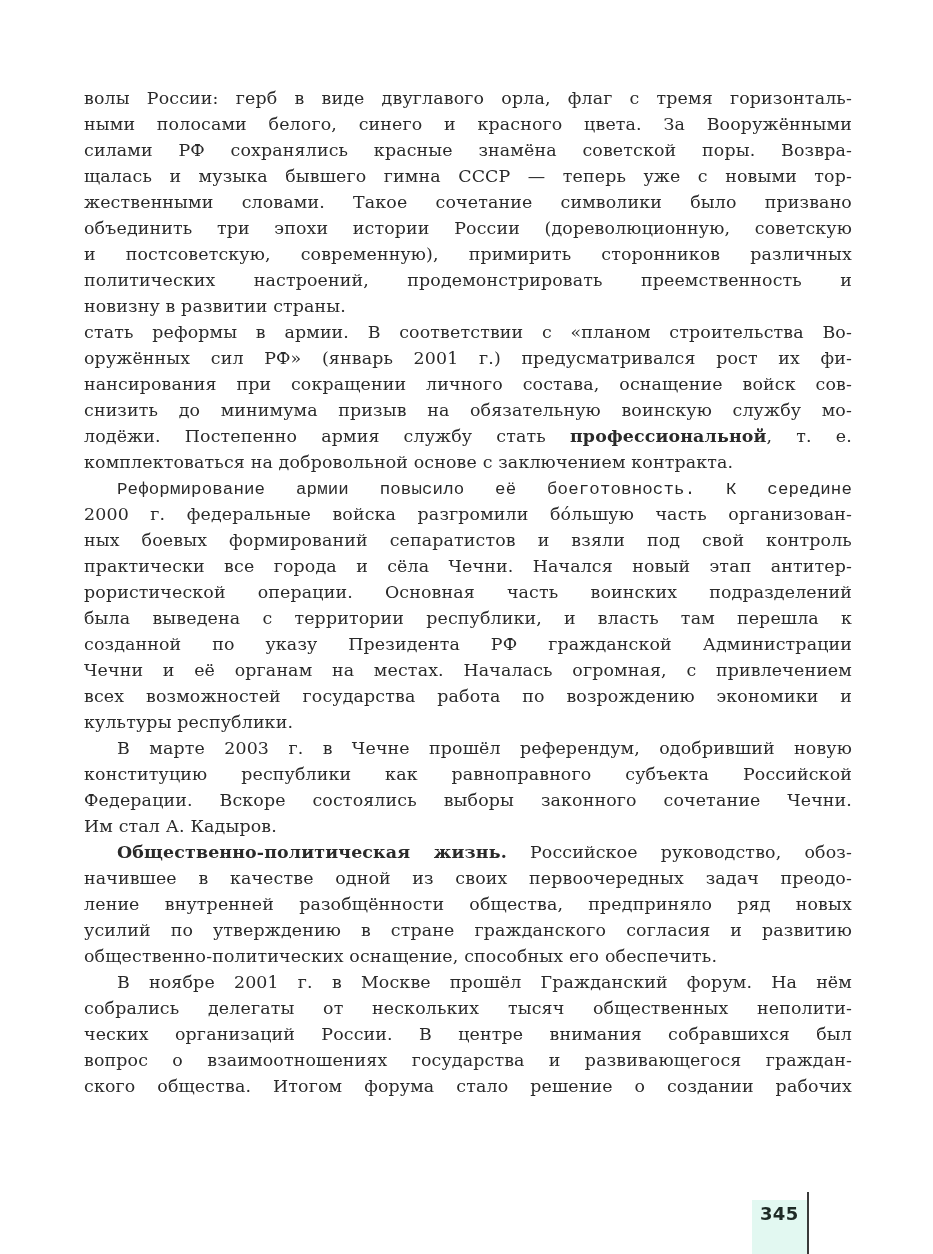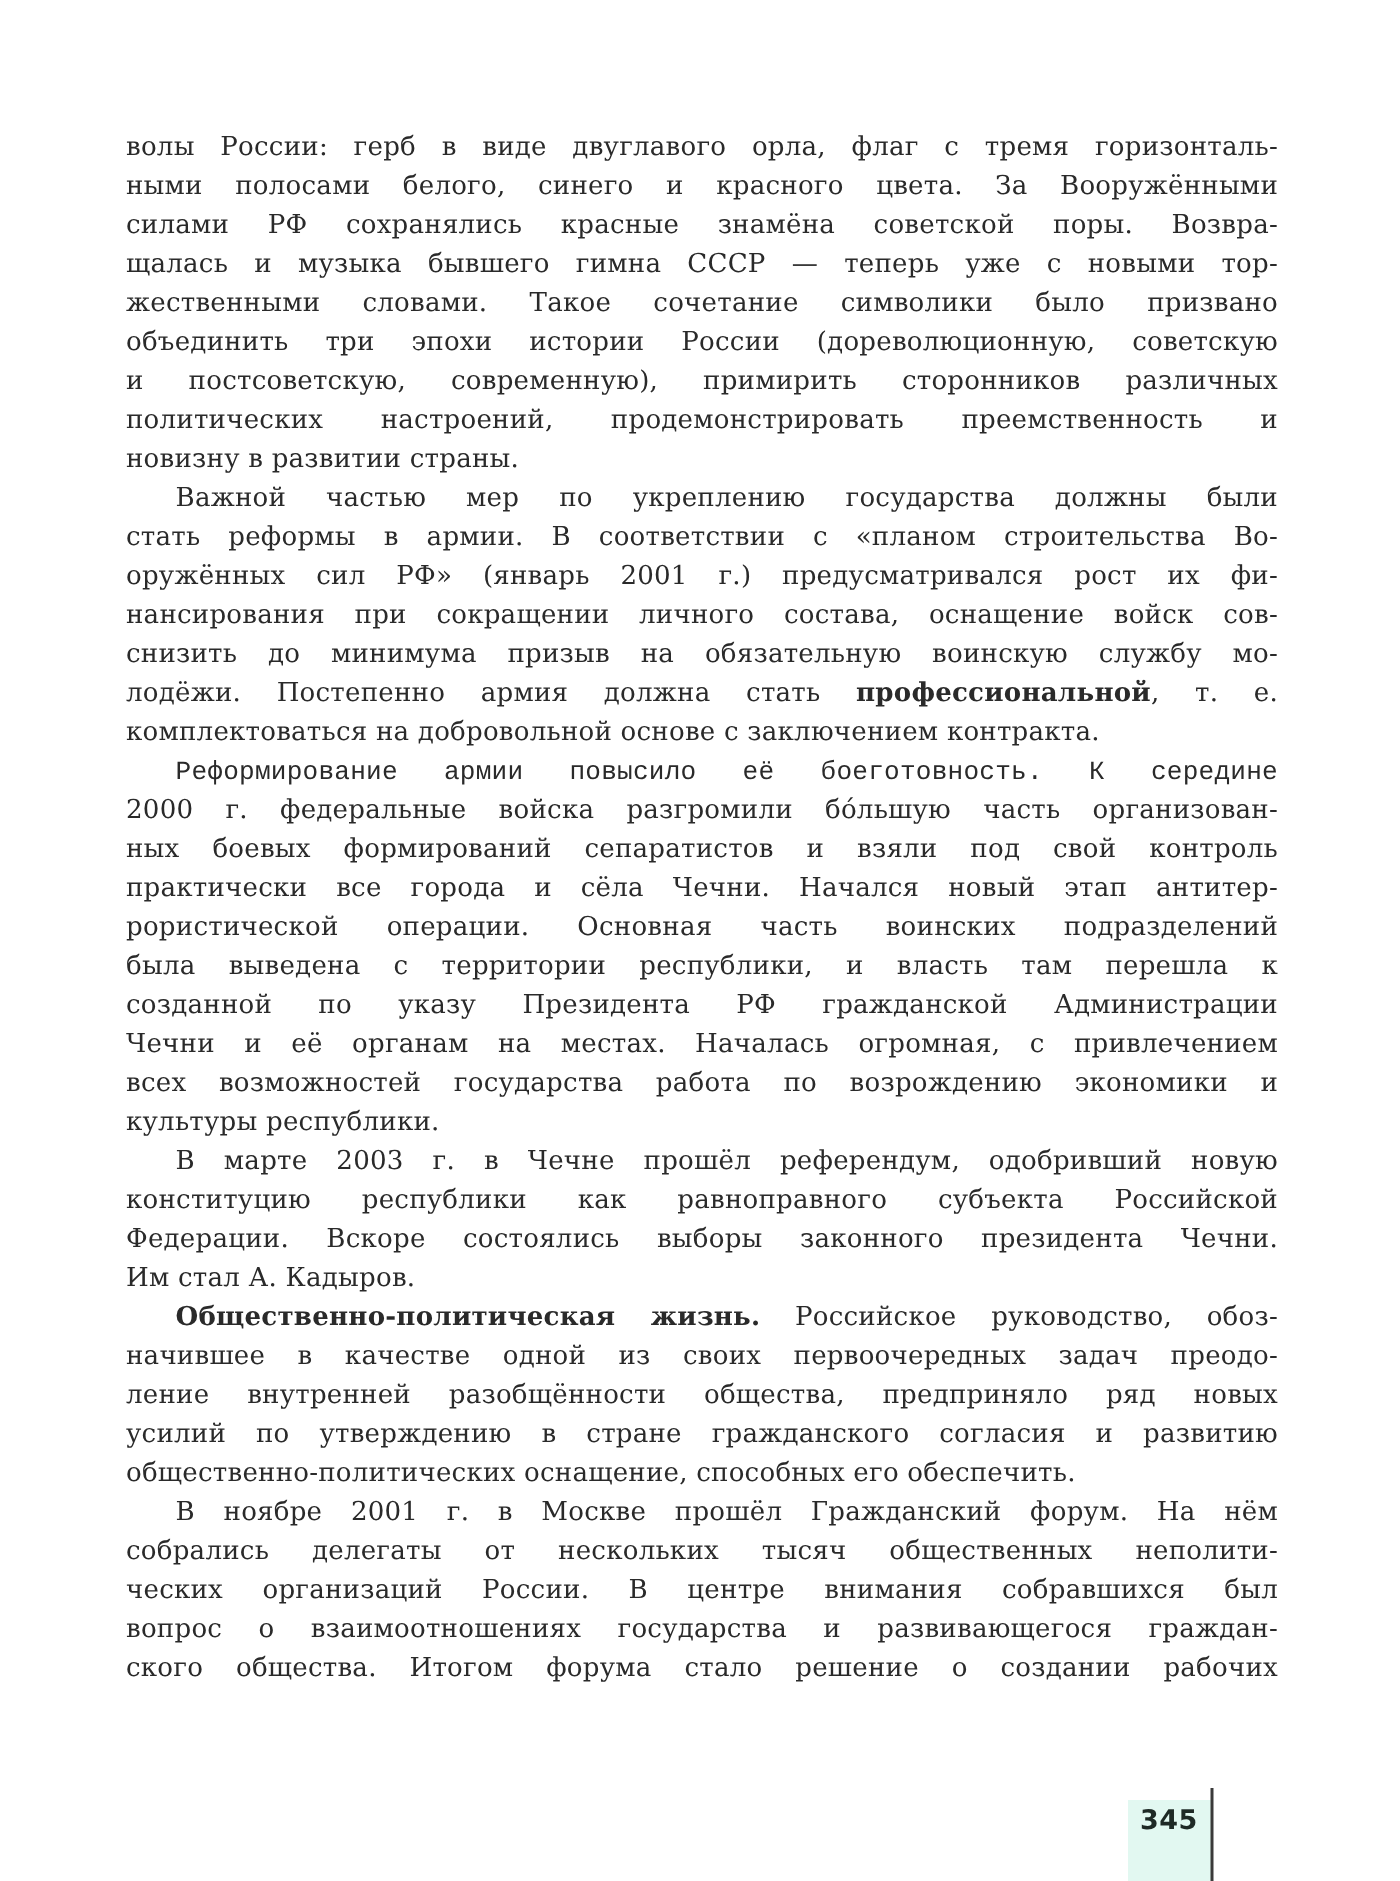--- a/index.html
+++ b/index.html
@@ -81,40 +81,39 @@
   <div id="text-block">
       <div class="line" style="white-space: nowrap; display: block; word-spacing: 0px;"><span style="white-space: nowrap;">волы России: герб в виде двуглавого орла, флаг с тремя горизонталь-</span></div>
       <div class="line" style="white-space: nowrap; display: block; word-spacing: 0px;"><span style="white-space: nowrap;">ными полосами белого, синего и красного цвета. За Вооружёнными</span></div>
       <div class="line" style="white-space: nowrap; display: block; word-spacing: 0px;"><span style="white-space: nowrap;">силами РФ сохранялись красные знамёна советской поры. Возвра-</span></div>
       <div class="line" style="white-space: nowrap; display: block; word-spacing: 0px;"><span style="white-space: nowrap;">щалась и музыка бывшего гимна СССР — теперь уже с новыми тор-</span></div>
       <div class="line" style="white-space: nowrap; display: block; word-spacing: 0px;"><span style="white-space: nowrap;">жественными словами. Такое сочетание символики было призвано</span></div>
       <div class="line" style="white-space: nowrap; display: block; word-spacing: 0px;"><span style="white-space: nowrap;">объединить три эпохи истории России (дореволюционную, советскую</span></div>
       <div class="line" style="white-space: nowrap; display: block; word-spacing: 0px;"><span style="white-space: nowrap;">и постсоветскую, современную), примирить сторонников различных</span></div>
       <div class="line" style="white-space: nowrap; display: block; word-spacing: 0px;"><span style="white-space: nowrap;">политических настроений, продемонстрировать преемственность и</span></div>
       <div class="line last" style="white-space: nowrap; display: block;"><span style="white-space: nowrap;">новизну в развитии страны.</span></div>
-      <div class="line indent" style="white-space: nowrap; display: block; word-spacing: 0px;"><span style="white-space: nowrap;">Важной частью мер по укреплению государства должны были</span></div>
       <div class="line" style="white-space: nowrap; display: block; word-spacing: 0px;"><span style="white-space: nowrap;">стать реформы в армии. В соответствии с «планом строительства Во-</span></div>
       <div class="line" style="white-space: nowrap; display: block; word-spacing: 0px;"><span style="white-space: nowrap;">оружённых сил РФ» (январь 2001 г.) предусматривался рост их фи-</span></div>
       <div class="line" style="white-space: nowrap; display: block; word-spacing: 0px;"><span style="white-space: nowrap;">нансирования при сокращении личного состава, оснащение войск сов-</span></div>
       <div class="line" style="white-space: nowrap; display: block; word-spacing: 0px;"><span style="white-space: nowrap;">снизить до минимума призыв на обязательную воинскую службу мо-</span></div>
-      <div class="line" style="white-space: nowrap; display: block; word-spacing: 0px;"><span style="white-space: nowrap;"><span>лодёжи. Постепенно армия должна стать </span><span class="b">профессиональной</span><span>, т. е.</span></span></div>
+      <div class="line" style="white-space: nowrap; display: block; word-spacing: 0px;"><span style="white-space: nowrap;"><span>лодёжи. Постепенно армия службу стать </span><span class="b">профессиональной</span><span>, т. е.</span></span></div>
       <div class="line last" style="white-space: nowrap; display: block;"><span style="white-space: nowrap;">комплектоваться на добровольной основе с заключением контракта.</span></div>
       <div class="line indent" style="white-space: nowrap; display: block; word-spacing: 0px;"><span style="white-space: nowrap; font-family: Liberation Mono, monospace;">Реформирование армии повысило её боеготовность. К середине</span></div>
       <div class="line" style="white-space: nowrap; display: block; word-spacing: 0px;"><span style="white-space: nowrap;">2000 г. федеральные войска разгромили бóльшую часть организован-</span></div>
       <div class="line" style="white-space: nowrap; display: block; word-spacing: 0px;"><span style="white-space: nowrap;">ных боевых формирований сепаратистов и взяли под свой контроль</span></div>
       <div class="line" style="white-space: nowrap; display: block; word-spacing: 0px;"><span style="white-space: nowrap;">практически все города и сёла Чечни. Начался новый этап антитер-</span></div>
       <div class="line" style="white-space: nowrap; display: block; word-spacing: 0px;"><span style="white-space: nowrap;">рористической операции. Основная часть воинских подразделений</span></div>
       <div class="line" style="white-space: nowrap; display: block; word-spacing: 0px;"><span style="white-space: nowrap;">была выведена с территории республики, и власть там перешла к</span></div>
       <div class="line" style="white-space: nowrap; display: block; word-spacing: 0px;"><span style="white-space: nowrap;">созданной по указу Президента РФ гражданской Администрации</span></div>
       <div class="line" style="white-space: nowrap; display: block; word-spacing: 0px;"><span style="white-space: nowrap;">Чечни и её органам на местах. Началась огромная, с привлечением</span></div>
       <div class="line" style="white-space: nowrap; display: block; word-spacing: 0px;"><span style="white-space: nowrap;">всех возможностей государства работа по возрождению экономики и</span></div>
       <div class="line last" style="white-space: nowrap; display: block;"><span style="white-space: nowrap;">культуры республики.</span></div>
       <div class="line indent" style="white-space: nowrap; display: block; word-spacing: 0px;"><span style="white-space: nowrap;">В марте 2003 г. в Чечне прошёл референдум, одобривший новую</span></div>
       <div class="line" style="white-space: nowrap; display: block; word-spacing: 0px;"><span style="white-space: nowrap;">конституцию республики как равноправного субъекта Российской</span></div>
-      <div class="line" style="white-space: nowrap; display: block; word-spacing: 0px;"><span style="white-space: nowrap;">Федерации. Вскоре состоялись выборы законного президента Чечни.</span></div>
+      <div class="line" style="white-space: nowrap; display: block; word-spacing: 0px;"><span style="white-space: nowrap;">Федерации. Вскоре состоялись выборы законного сочетание Чечни.</span></div>
       <div class="line last" style="white-space: nowrap; display: block;"><span style="white-space: nowrap;">Им стал А. Кадыров.</span></div>
       <div class="line indent" style="white-space: nowrap; display: block; word-spacing: 0.00390625px;"><span style="white-space: nowrap;"><span></span><span class="b">Общественно-политическая жизнь.</span><span> Российское руководство, обоз-</span></span></div>
       <div class="line" style="white-space: nowrap; display: block; word-spacing: 0px;"><span style="white-space: nowrap;">начившее в качестве одной из своих первоочередных задач преодо-</span></div>
       <div class="line" style="white-space: nowrap; display: block; word-spacing: 0px;"><span style="white-space: nowrap;">ление внутренней разобщённости общества, предприняло ряд новых</span></div>
       <div class="line" style="white-space: nowrap; display: block; word-spacing: 0px;"><span style="white-space: nowrap;">усилий по утверждению в стране гражданского согласия и развитию</span></div>
       <div class="line last" style="white-space: nowrap; display: block;"><span style="white-space: nowrap;">общественно-политических оснащение, способных его обеспечить.</span></div>
       <div class="line indent" style="white-space: nowrap; display: block; word-spacing: 0px;"><span style="white-space: nowrap;">В ноябре 2001 г. в Москве прошёл Гражданский форум. На нём</span></div>
       <div class="line" style="white-space: nowrap; display: block; word-spacing: 0px;"><span style="white-space: nowrap;">собрались делегаты от нескольких тысяч общественных неполити-</span></div>
       <div class="line" style="white-space: nowrap; display: block; word-spacing: 0px;"><span style="white-space: nowrap;">ческих организаций России. В центре внимания собравшихся был</span></div>
       <div class="line" style="white-space: nowrap; display: block; word-spacing: 0px;"><span style="white-space: nowrap;">вопрос о взаимоотношениях государства и развивающегося граждан-</span></div>

